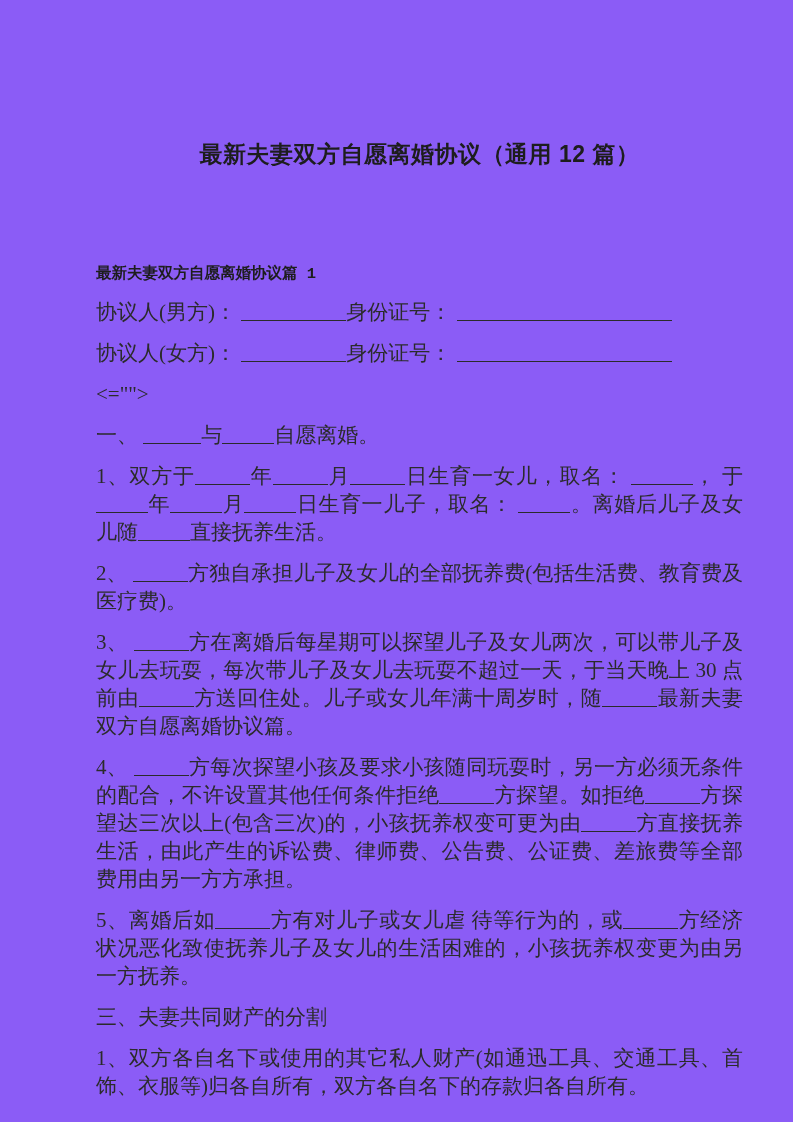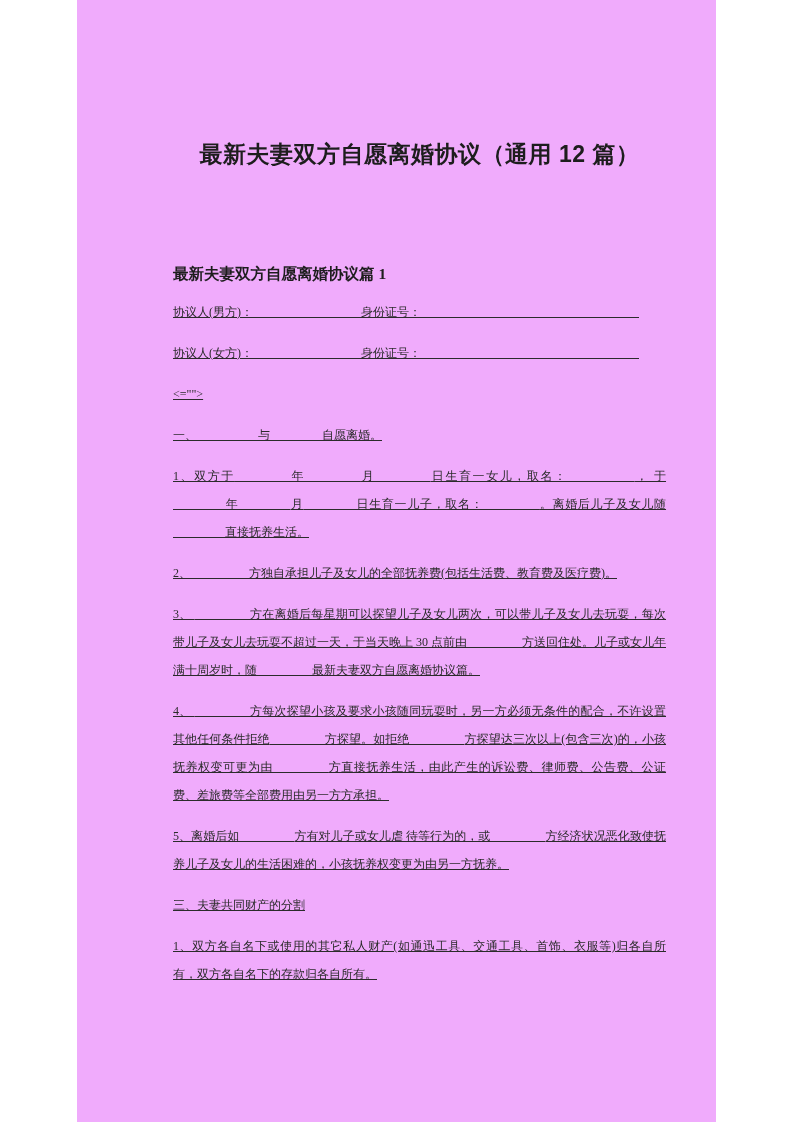--- a/index.html
+++ b/index.html
@@ -2,52 +2,51 @@
 <html><head>
 <meta charset="utf-8">
 <style>
   html, body {
     margin: 0;
     padding: 0;
     background: #ffffff;
   }
   .page {
     position: relative;
-    width: 639px;
+    width: 793px;
     height: 1122px;
     margin: 0 auto;
-    background: #f0abfc;
+    background: #8b5cf6;
     box-sizing: border-box;
     padding: 138px 50px 0 96px;
     overflow: hidden;
     color: #2b2b2b;
   }
   .doc-title {
     margin: 0;
     text-align: center;
     font-family: "Liberation Sans", "DejaVu Sans", sans-serif;
     font-weight: bold;
     font-size: 23px;
     line-height: 32px;
     color: #1d1d1d;
     letter-spacing: 0.5px;
   }
   .article-heading {
     margin: 90px 0 10px 0;
-    font-family: Liberation Serif, serif;
+    font-family: Liberation Mono, monospace;
     font-weight: bold;
     font-size: 15.5px;
     line-height: 28px;
     color: #1d1d1d;
   }
   .doc-body {
     font-family: "Liberation Serif", "DejaVu Serif", serif;
-    font-size: 12px;
+    font-size: 21px;
     line-height: 28px;
-    text-decoration: underline;
   }
   .para {
     margin: 0 0 13px 0;
     text-align: justify;
     word-break: break-all;
   }
   .text-run {
     white-space: pre-wrap;
   }
   .blank {

